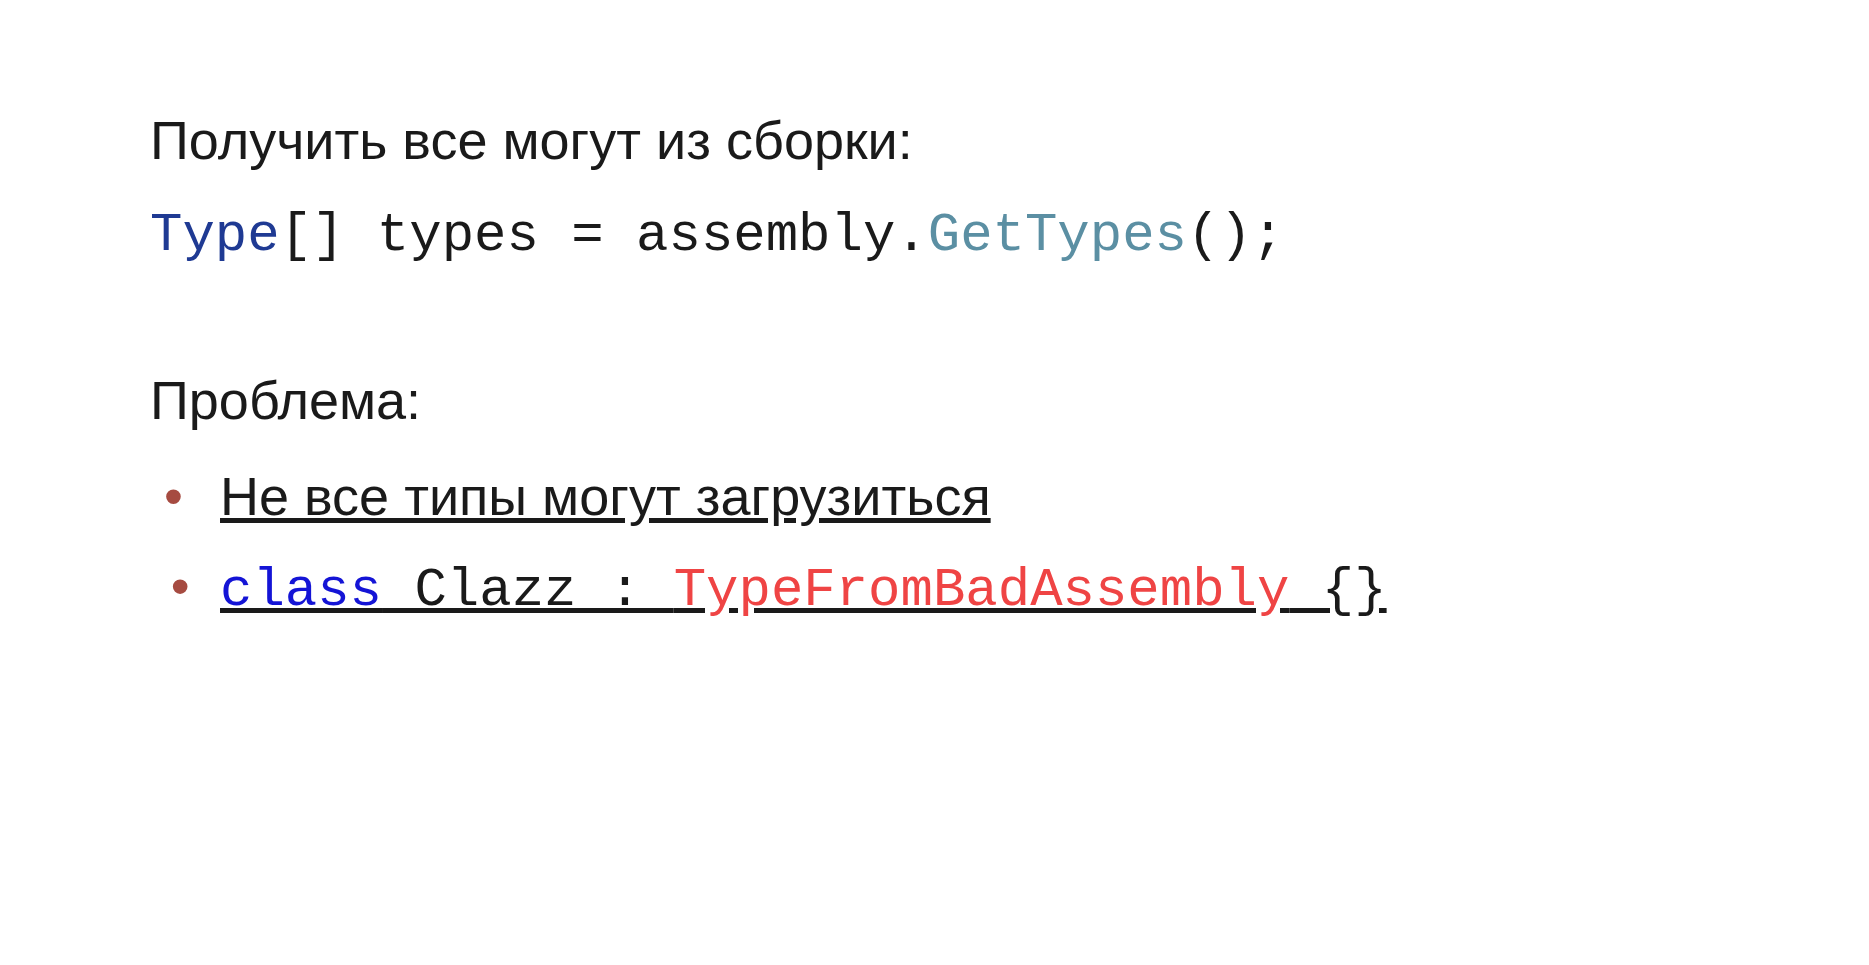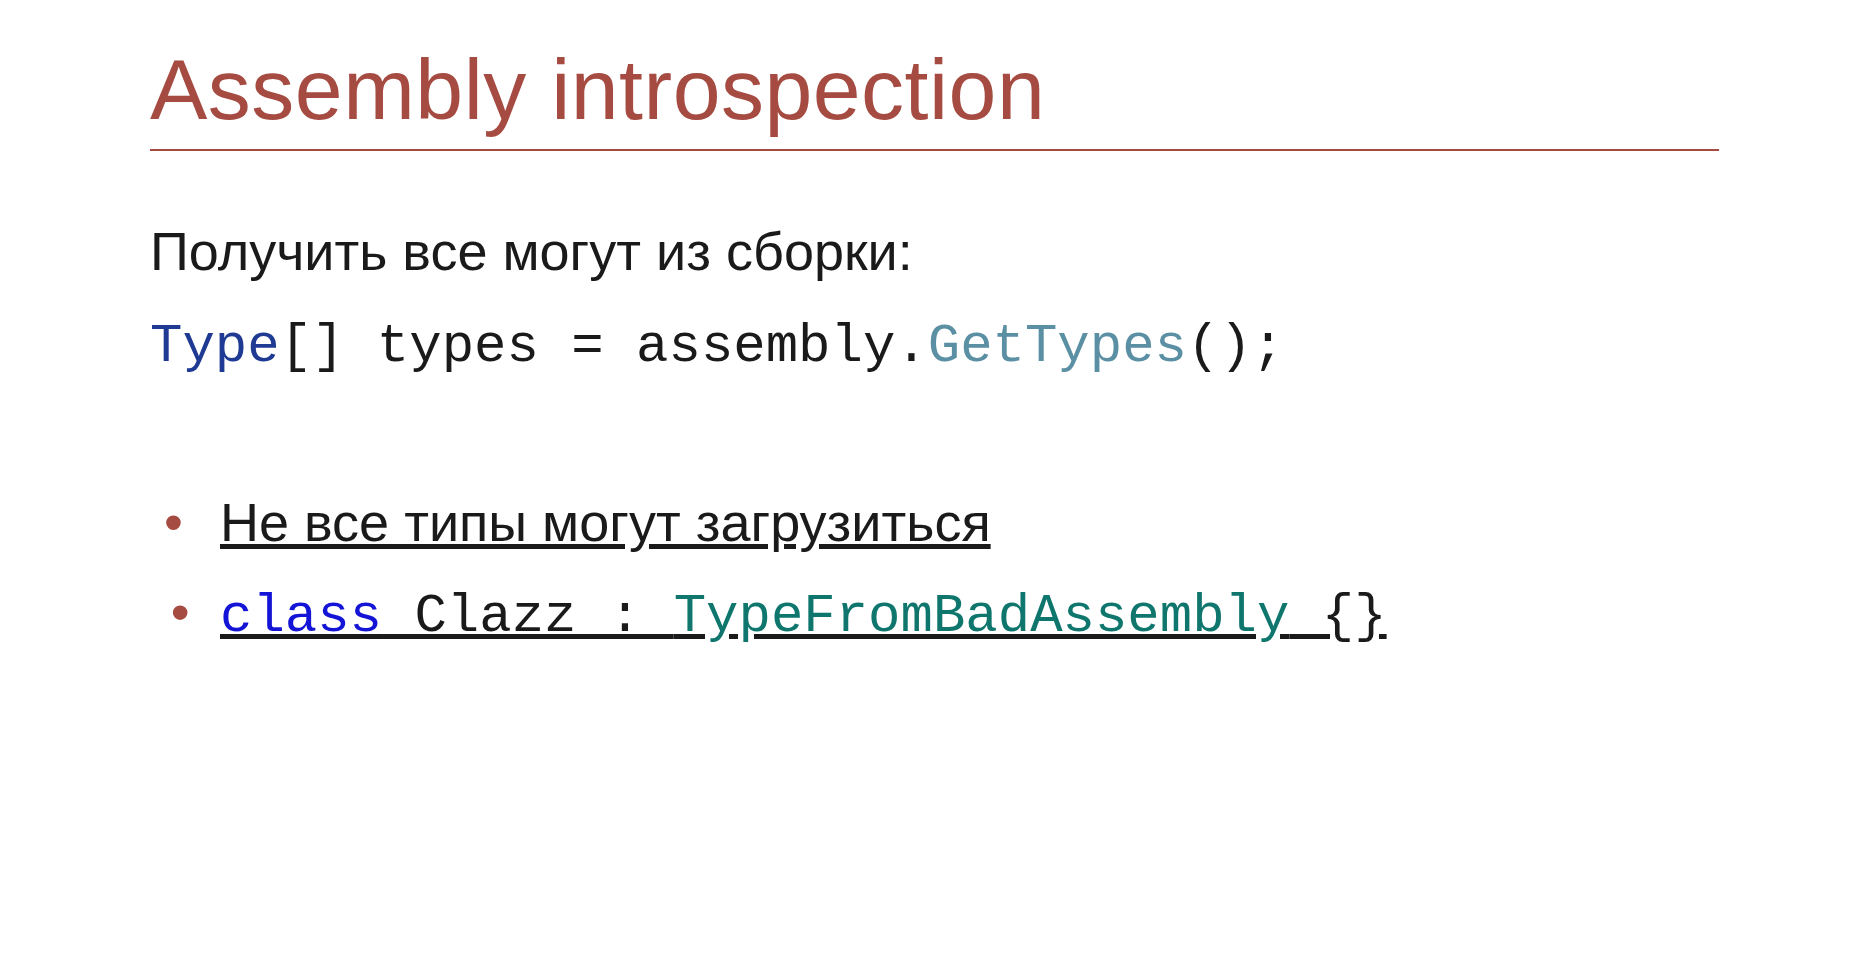--- a/index.html
+++ b/index.html
@@ -33,21 +33,21 @@
   .para {
     margin: 0 0 14px 0;
   }
   .code {
     font-family: Consolas, "Courier New", monospace;
     font-size: 54px;
   }
   .kw-navy { color: #1f3a93; text-align: right; }
   .kw-method { color: #5b8fa3; }
   .kw-blue { color: #1414d6; }
-  .kw-type { color: #0f766e; }
+  .kw-type { color: #ef4444; }
   .gap { height: 70px; }
   ul.bullets {
     list-style: none;
     margin: 8px 0 0 0;
     padding: 0;
     text-decoration: underline;
   }
   ul.bullets li {
     position: relative;
     padding-left: 70px;
@@ -61,32 +61,32 @@
     color: #A64B41;
     font-size: 54px;
     line-height: 1.55;
   }
 </style>
 </head>
 <body>
 
 <div class="slide">
 
-  <h1 class="title">Assembly introspection</h1>
 
   <div class="body">
 
     <p class="para">Получить все могут из сборки:</p>
 
     <p class="para code">
       <span class="kw-navy">Type</span><span>[] types = assembly.</span><span class="kw-method">GetTypes</span><span>();</span>
     </p>
 
     <div class="gap"></div>
 
+    <p class="para">Проблема:</p>
 
     <ul class="bullets">
       <li>
         <span>Не все типы могут загрузиться</span>
       </li>
       <li class="code">
         <span class="kw-blue">class</span><span> Clazz : </span><span class="kw-type">TypeFromBadAssembly</span><span> {}</span>
       </li>
     </ul>
 

